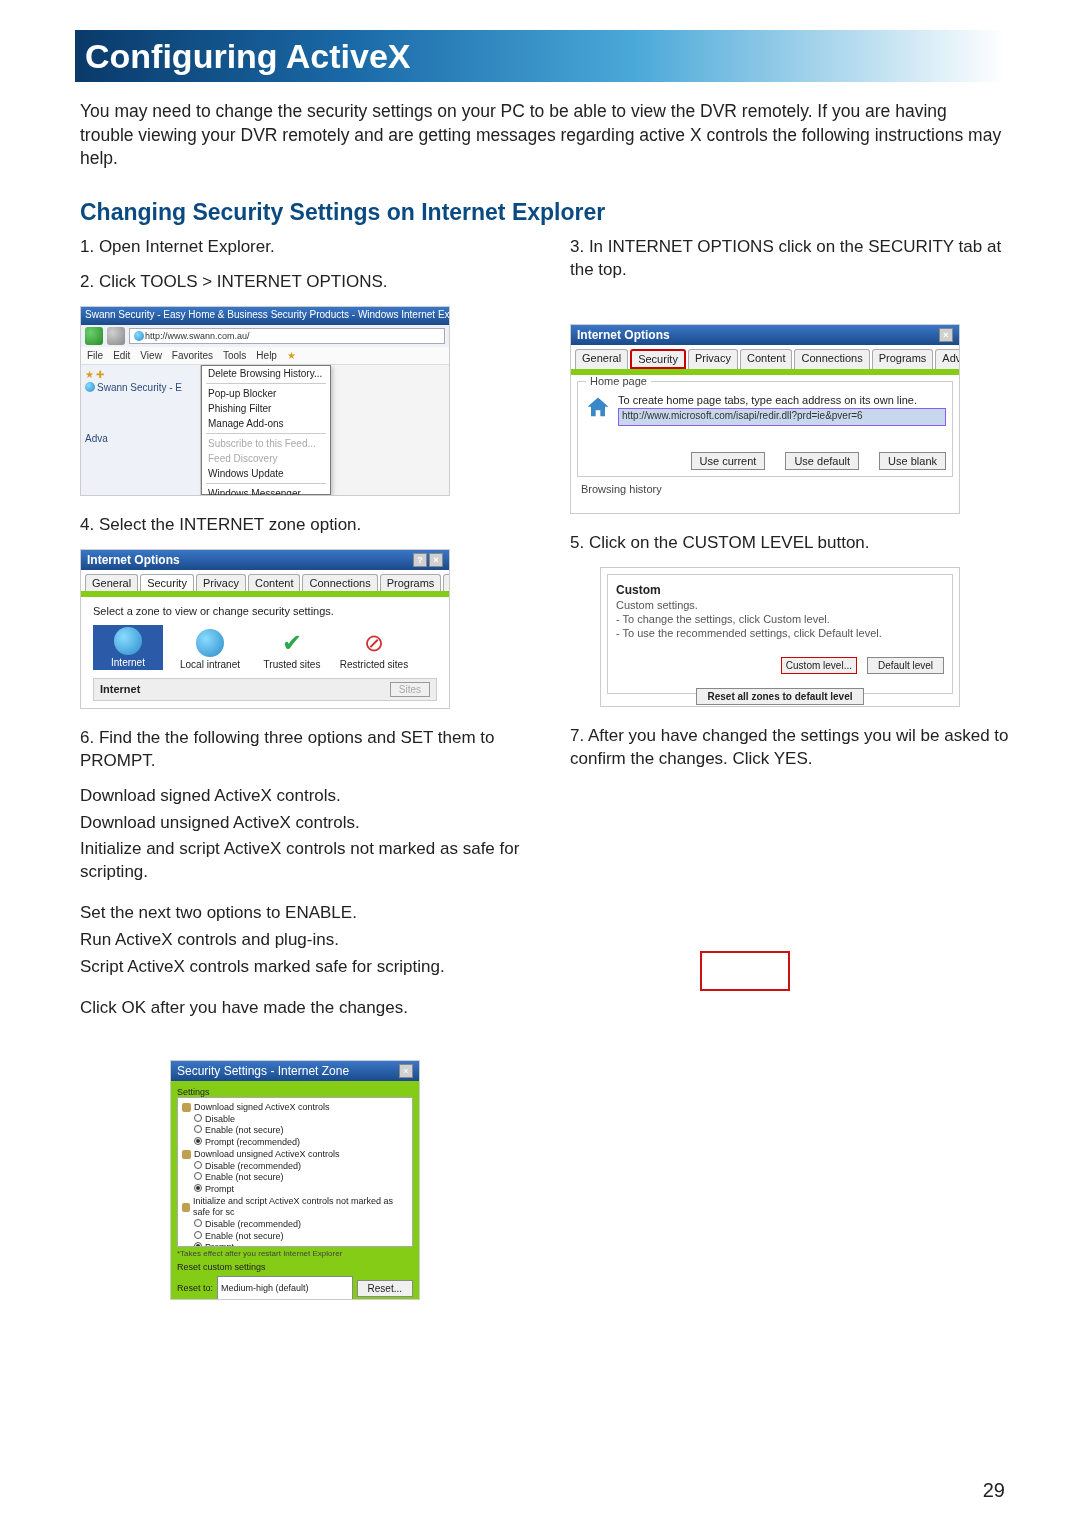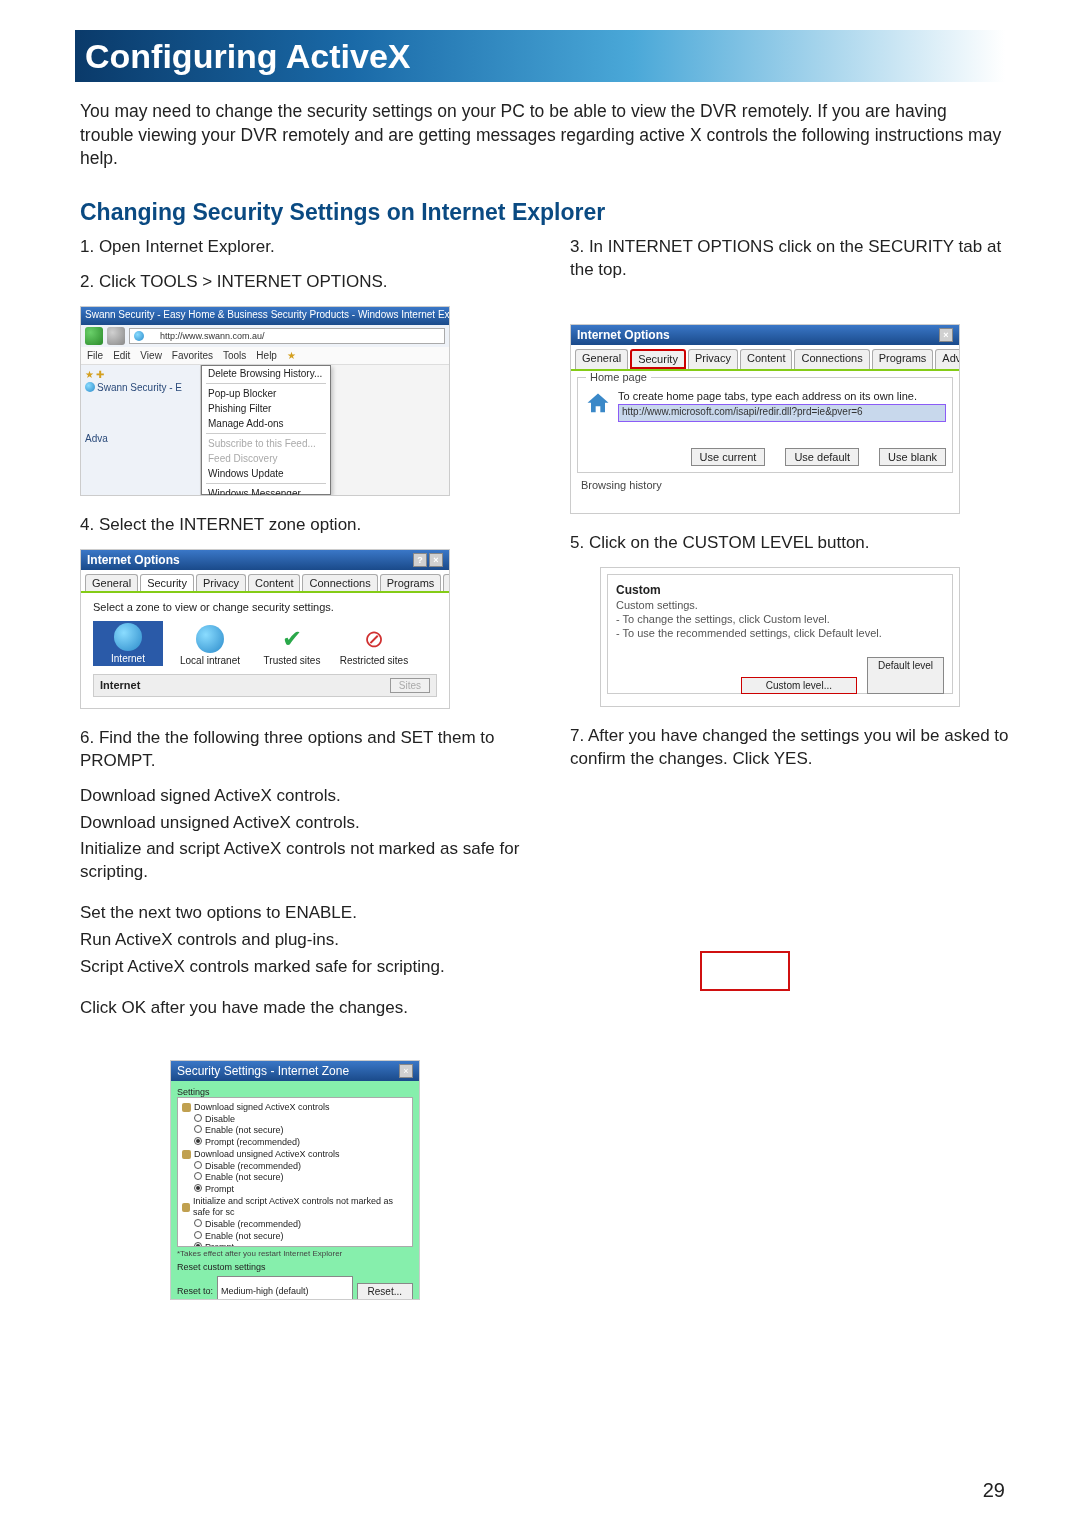--- a/index.html
+++ b/index.html
@@ -83,21 +83,21 @@
     gap: 4px;
   }
   .nav-btn {
     width: 18px; height: 18px; border-radius: 3px;
     background: radial-gradient(circle at 30% 30%, #6ad06a, #2a8a2a);
   }
   .nav-btn.fwd { background: radial-gradient(circle at 30% 30%, #d0d0d0, #888); }
   .addr {
     flex: 1; height: 16px; background: #fff; border: 1px solid #aaa;
     font-size: 9px; padding: 1px 4px; color: #333;
-    display: flex; align-items: center; gap: 16px;
+    display: flex; align-items: center; gap: 1px;
   }
   .ie-menu {
     height: 18px; background: #fafafa; border-bottom: 1px solid #ddd;
     display: flex; align-items: center; padding: 0 6px; gap: 10px;
     font-size: 10px; color: #333;
   }
   .shot1 .body {
     display: flex; height: 130px;
   }
   .shot1 .fav {
@@ -120,21 +120,21 @@
   .shot2 { width: 370px; height: 160px; background: #fff; }
   .dlg-title {
     height: 20px; background: linear-gradient(to bottom, #3a77c7, #1a4a8a);
     color: #fff; font-weight: bold; font-size: 12px;
     display: flex; align-items: center; justify-content: space-between;
     padding: 0 6px;
   }
   .dlg-x { display:flex; gap:2px; }
   .dlg-x span { width:14px; height:14px; background:#d0d0d0; border:1px solid #888; font-size:9px; text-align:center; line-height:12px; }
   .tabs {
-    display: flex; font-size: 11px; border-bottom: 2px solid #84cc16;
+    display: flex; font-size: 11px; border-bottom: 6px solid #84cc16;
     padding: 4px 4px 0 4px; gap: 2px;
   }
   .tab {
     padding: 2px 6px; background: #f0f0f0; border: 1px solid #aaa;
     border-bottom: none; border-radius: 3px 3px 0 0;
   }
   .tab.active { background: #fff; font-weight: normal; }
   .dlg-body { padding: 8px 12px; font-size: 11px; }
   .zone-label { margin-bottom: 8px; }
   .zones { display: flex; gap: 12px; align-items: flex-end; }
@@ -146,56 +146,56 @@
   .zone.sel { background: #2a5aa8; color: #fff; padding: 2px; }
   .zone-name-bar {
     margin-top: 8px; background: #eee; border: 1px solid #ccc;
     padding: 3px 6px; display:flex; justify-content:space-between; align-items:center;
   }
   .sites-btn {
     font-size: 10px; padding: 1px 8px; background: #f0f0f0; border: 1px solid #999; color:#aaa;
   }
 
   
-  .shot3 { width: 250px; height: 240px; background: #86efac; margin-left: 90px; margin-top: 40px; }
+  .shot3 { width: 250px; height: 240px; background: #84cc16; margin-left: 90px; margin-top: 40px; }
   .shot3 .dlg-title { font-weight: normal; }
   .shot3-body { padding: 6px; font-size: 9px; }
   .settings-box {
     background: #fff; border: 1px solid #aaa; height: 150px;
     padding: 4px; overflow: hidden; font-size: 9px; line-height: 1.3;
   }
   .tree-item { padding-left: 12px; }
   .tree-head { display:flex; align-items:center; gap:3px; }
   .tree-ico { width:9px; height:9px; background:#c0a050; border-radius:2px; }
   .radio { width:8px; height:8px; border:1px solid #555; border-radius:50%; display:inline-block; margin-right:3px; }
   .radio.on::after { content:''; width:4px; height:4px; background:#333; border-radius:50%; display:block; margin:1px; }
   .note { font-size: 8px; color: #444; margin: 2px 0 4px; }
   .reset-row { display:flex; align-items:center; gap:4px; margin-top:4px; font-size:9px; }
-  .combo { flex:1; height:16px; border:1px solid #888; background:#fff; font-size:9px; padding:14px 3px; display:flex; align-items:center; }
+  .combo { flex:1; height:24px; border:1px solid #888; background:#fff; font-size:9px; padding:0 3px; display:flex; align-items:center; }
   .winbtn { font-size:10px; padding:2px 10px; background:#f0f0f0; border:1px solid #888; }
 
   
   .shot4 { width: 390px; height: 190px; background:#fff; }
   .home-group { border:1px solid #ccc; margin:6px; padding:6px; position:relative; }
   .group-label { position:absolute; top:-7px; left:8px; background:#fff; font-size:11px; color:#444; padding:0 4px; }
   .home-row { display:flex; gap:6px; margin-top:6px; }
   .home-ico { width:28px; height:28px; }
   .home-ico svg { width:100%; height:100%; }
   .home-txt { flex:1; font-size:11px; }
   .home-input { width:100%; height:18px; background:#c8d8ec; border:1px solid #8b5cf6; font-size:10px; color:#333; padding:1px 3px; margin-top:2px; }
   .home-btns { display:flex; justify-content:flex-end; gap:20px; margin-top:26px; }
   .home-btns .winbtn { font-size:11px; padding:2px 8px; }
   .browsing-label { font-size:11px; color:#444; margin-left:10px; }
 
   .shot5 { width: 360px; height: 140px; background:#fff; margin-left:30px; }
   .custom-box { border:1px solid #ccc; margin:6px; padding:8px; position:relative; height:120px; }
   .custom-head { font-size:12px; font-weight:bold; }
   .custom-sub { font-size:11px; color:#555; margin-top:2px; }
   .custom-btns { display:flex; justify-content:flex-end; gap:10px; margin-top:18px; }
-  .custom-btns .winbtn.hl { border:1px solid #c00; padding:2px 24px;margin-top:20px; }
+  .custom-btns .winbtn.hl { border:1px solid #c00; padding:2px 4px; }
   .reset-all { display:flex; justify-content:center; margin-top:14px;font-weight:bold; }
 
   
   .red-box {
     width: 90px; height: 40px; border: 2px solid #d01010;
     margin: 180px 0 0 130px;
   }
 
   .page-num {
     position: absolute;

